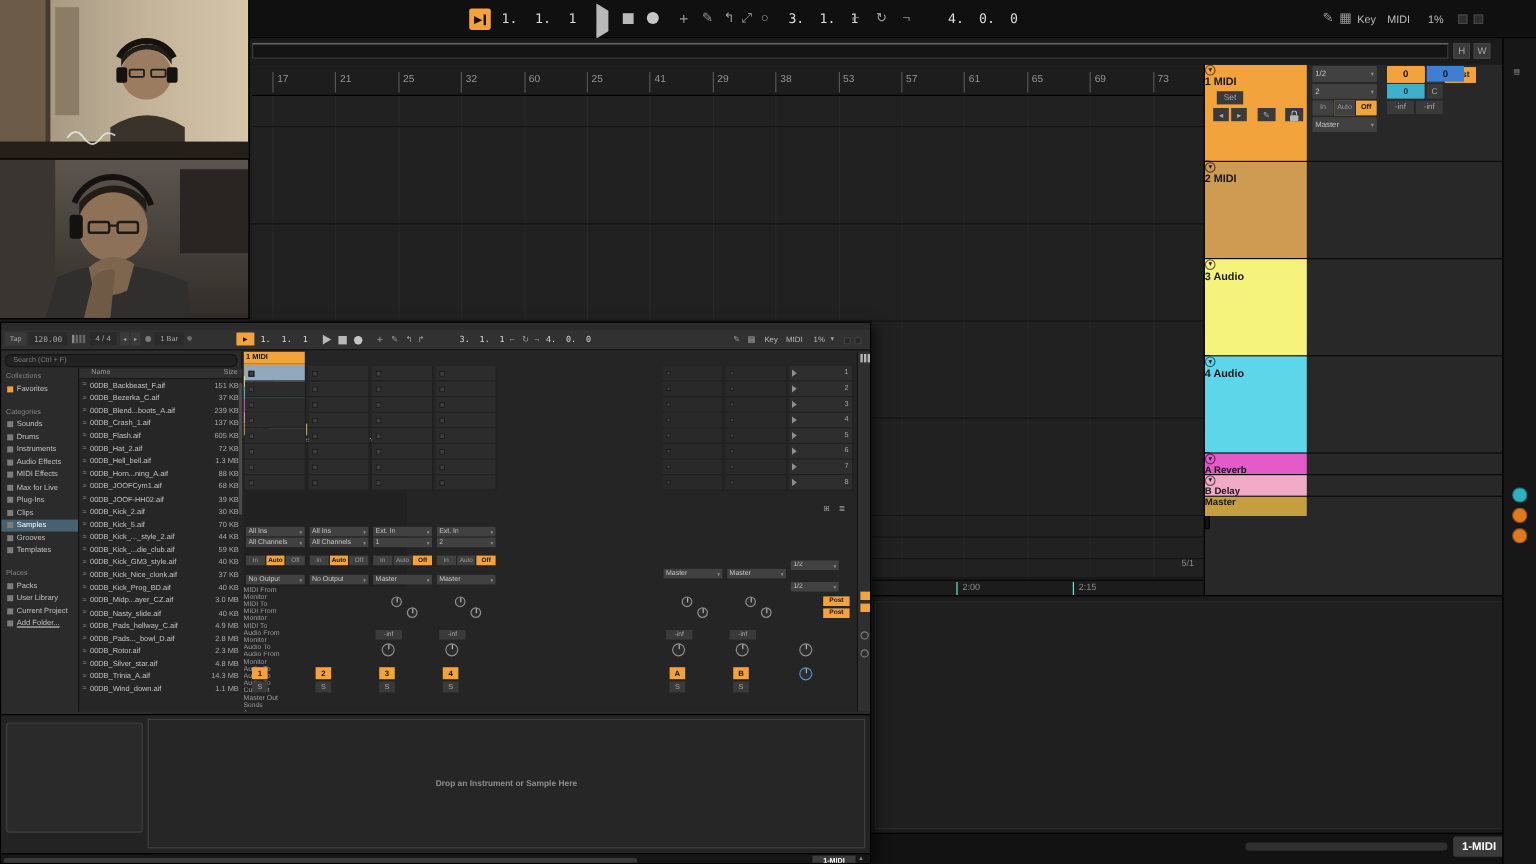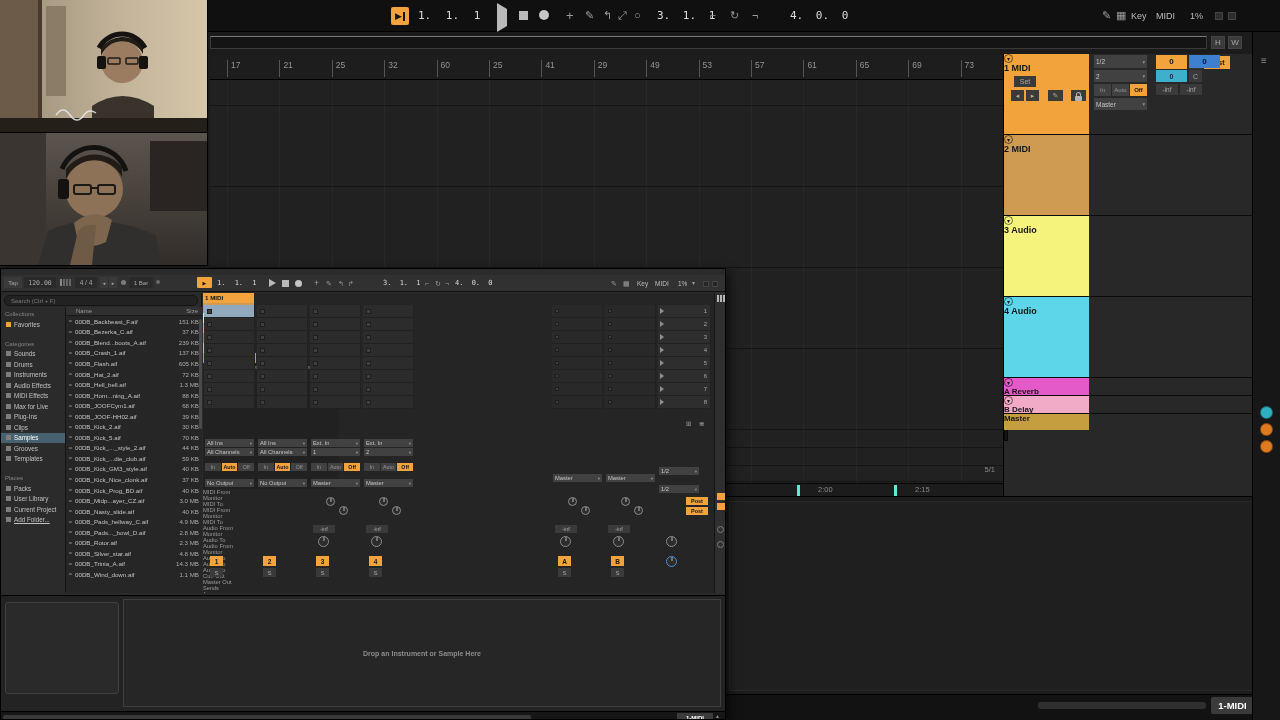--- a/index.html
+++ b/index.html
@@ -13,21 +13,21 @@
   .playtri{width:0;height:0;border-top:6px solid transparent;border-bottom:6px solid transparent;border-left:10px solid #b9b9b9;}
   .stopsq{width:9px;height:9px;background:#b9b9b9;}
   .reccir{width:10px;height:10px;border-radius:50%;background:#c6c6c6;}
   .playtri.sm{border-top-width:4px;border-bottom-width:4px;border-left-width:7px;}
   .stopsq.sm{width:7px;height:7px;}
   .reccir.sm{width:7px;height:7px;}
   
   .beat{position:absolute;top:6px;bottom:2px;border-left:1px solid #555;padding-left:3px;font-size:8.5px;color:#959595;}
   .vline{position:absolute;top:0;bottom:0;width:1px;background:#282828;}
   .hline{position:absolute;left:0;right:0;height:1px;background:#151515;}
-  .tmark{position:absolute;top:1px;height:11px;border-left:3px solid #5eead4;padding-left:18px;font-size:7.5px;color:#8a8a8a;line-height:10px;}
+  .tmark{position:absolute;top:1px;height:11px;border-left:1px solid #5eead4;padding-left:4px;font-size:7.5px;color:#8a8a8a;line-height:10px;}
   
   .dd{position:absolute;background:#414141;color:#c6c6c6;display:flex;align-items:center;justify-content:space-between;padding:0 2px;white-space:nowrap;overflow:hidden;}
   .dd .lab{overflow:hidden;white-space:nowrap;}
   .dd .ar{color:#8f8f8f;flex:none;margin-left:1px;font-size:.8em;}
   .cellrow{position:absolute;display:flex;gap:1px;}
   .cell{background:#414141;color:#979797;display:flex;align-items:center;justify-content:center;flex:1;}
   .cell.on{background:#f2a33c;color:#141414;font-weight:bold;}
   .vbox{position:absolute;background:#3a3a3a;color:#a8a8a8;display:flex;align-items:center;justify-content:center;}
   .nbox{position:absolute;background:#f2a33c;color:#141414;font-weight:bold;display:flex;align-items:center;justify-content:center;}
   .knob{position:absolute;border:1px solid #8d8d8d;border-radius:50%;background:#2c2c2c;}
@@ -95,21 +95,21 @@
 
   <div id="m-ruler" class="abs" style="left:210px;top:54px;width:793px;height:26px;background:#1d1d1d;border-bottom:1px solid #000;">
       <div class="beat" style="left: 17px;">17</div>
       <div class="beat" style="left: 69.4px;">21</div>
       <div class="beat" style="left: 121.8px;">25</div>
       <div class="beat" style="left: 174.2px;">32</div>
       <div class="beat" style="left: 226.6px;">60</div>
       <div class="beat" style="left: 279px;">25</div>
       <div class="beat" style="left: 331.4px;">41</div>
       <div class="beat" style="left: 383.8px;">29</div>
-      <div class="beat" style="left: 436.2px;">49</div>
+      <div class="beat" style="left: 436.2px;">38</div>
       <div class="beat" style="left: 488.6px;">53</div>
       <div class="beat" style="left: 541px;">57</div>
       <div class="beat" style="left: 593.4px;">61</div>
       <div class="beat" style="left: 645.8px;">65</div>
       <div class="beat" style="left: 698.2px;">69</div>
       <div class="beat" style="left: 750.6px;">73</div>
     </div>
 
   <div id="m-arrange" class="abs" style="left:210px;top:80px;width:793px;height:403px;background:#212121;overflow:hidden;">
     <div class="abs" style="right:8px;top:385px;font-size:7.5px;color:#8a8a8a;">5/1</div>

